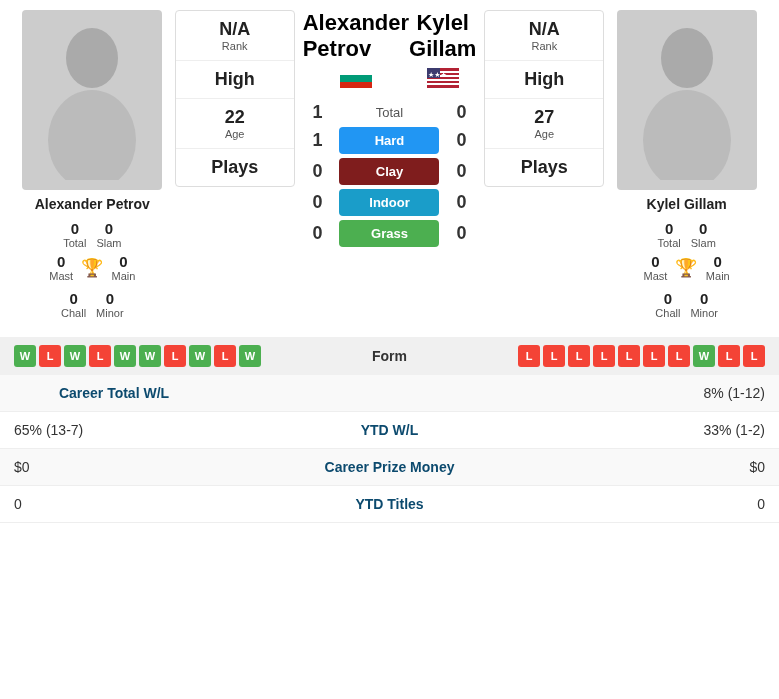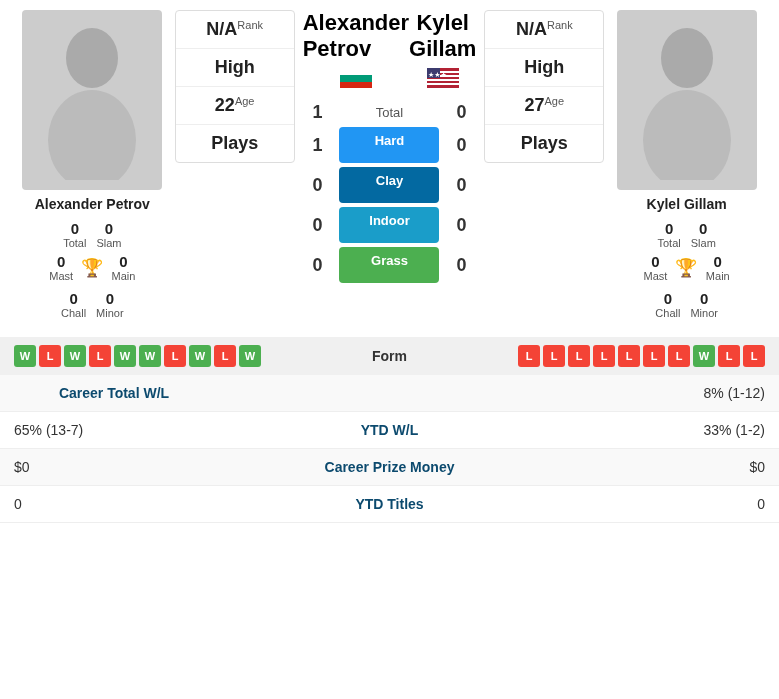--- a/index.html
+++ b/index.html
@@ -77,21 +77,21 @@
       flex-direction: column;
       border: 1px solid #ddd;
       border-radius: 4px;
       overflow: hidden;
     }
 
     .mid-cell {
       flex: 1;
       display: flex;
       justify-content: center;
-      flex-direction: row;
+      flex-direction: column;
       border-bottom: 1px solid #eee;
       padding: 8px 4px;
       text-align: center;
     }
 
     .mid-cell:last-child { border-bottom: none; }
 
     .mid-cell .val { font-size: 18px; font-weight: bold; color: #222; }
     .mid-cell .lbl { font-size: 11px; color: #555; }
 
@@ -112,39 +112,39 @@
     .score-num {
       font-size: 18px;
       font-weight: bold;
       color: #333;
       width: 20px;
       text-align: center;
     }
 
     .surface-btn {
       width: 100px;
-      height: 36px;
+      height: 27px;
       border-radius: 4px;
       border: none;
       color: #fff;
       font-size: 13px;
       font-weight: bold;
       text-align: center;
       line-height: 28px;
     }
 
     .surface-total {
       font-size: 13px;
       color: #555;
       width: 100px;
       text-align: center;
     }
 
     .hard { background: #2196f3; }
-    .clay { background: #0369a1; }
+    .clay { background: #7f1d1d; }
     .indoor { background: #1a9dc9; }
     .grass { background: #4caf50; }
 
     
     .form-section {
       background: #f0f0f0;
       padding: 8px 14px;
       display: flex;
       align-items: center;
       justify-content: space-between;

